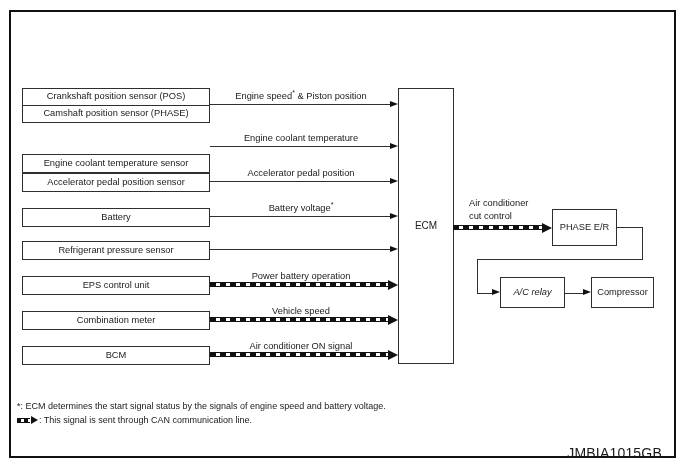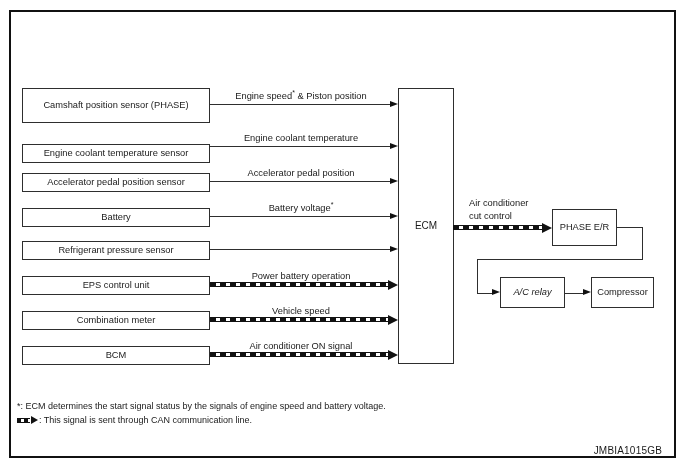--- a/index.html
+++ b/index.html
@@ -62,32 +62,33 @@
   .fn-bar {
     display:inline-block; width:13px; height:3px; margin-right:1px;
     border-top:1px solid #111; border-bottom:1px solid #111;
     background:repeating-linear-gradient(90deg,#111 0 4px,#fff 4px 6.5px);
   }
   .fn-head {
     display:inline-block; width:0; height:0;
     border-left:7px solid #111; border-top:4px solid transparent; border-bottom:4px solid transparent;
     margin-right:1px;
   }
-  .fig-code { position:absolute; right:24px; top:445px; font-size:10px; letter-spacing:0.2px; }
+  .fig-code { position:absolute; right:24px; top:445px; font-size:14px; letter-spacing:0.2px; }
 </style>
 </head>
 <body>
 
 <div class="stage">
   <div class="frame"></div>
 
   <div class="box src-box double" style="top:88px">
+    <div class="src-row divided">Crankshaft position sensor (POS)</div>
     <div class="src-row">Camshaft position sensor (PHASE)</div>
   </div>
-  <div class="box src-box" style="top:144px">Engine coolant temperature sensor</div>
+  <div class="box src-box" style="top:154px">Engine coolant temperature sensor</div>
   <div class="box src-box" style="top:173px">Accelerator pedal position sensor</div>
   <div class="box src-box" style="top:208px">Battery</div>
   <div class="box src-box" style="top:241px">Refrigerant pressure sensor</div>
   <div class="box src-box" style="top:276px">EPS control unit</div>
   <div class="box src-box" style="top:311px">Combination meter</div>
   <div class="box src-box" style="top:346px">BCM</div>
 
   <div class="signal-row" style="top:91px">
     <div class="sig-label"><span>Engine speed</span><sup>*</sup><span> &amp; Piston position</span></div>
     <div class="thin-line"></div>

